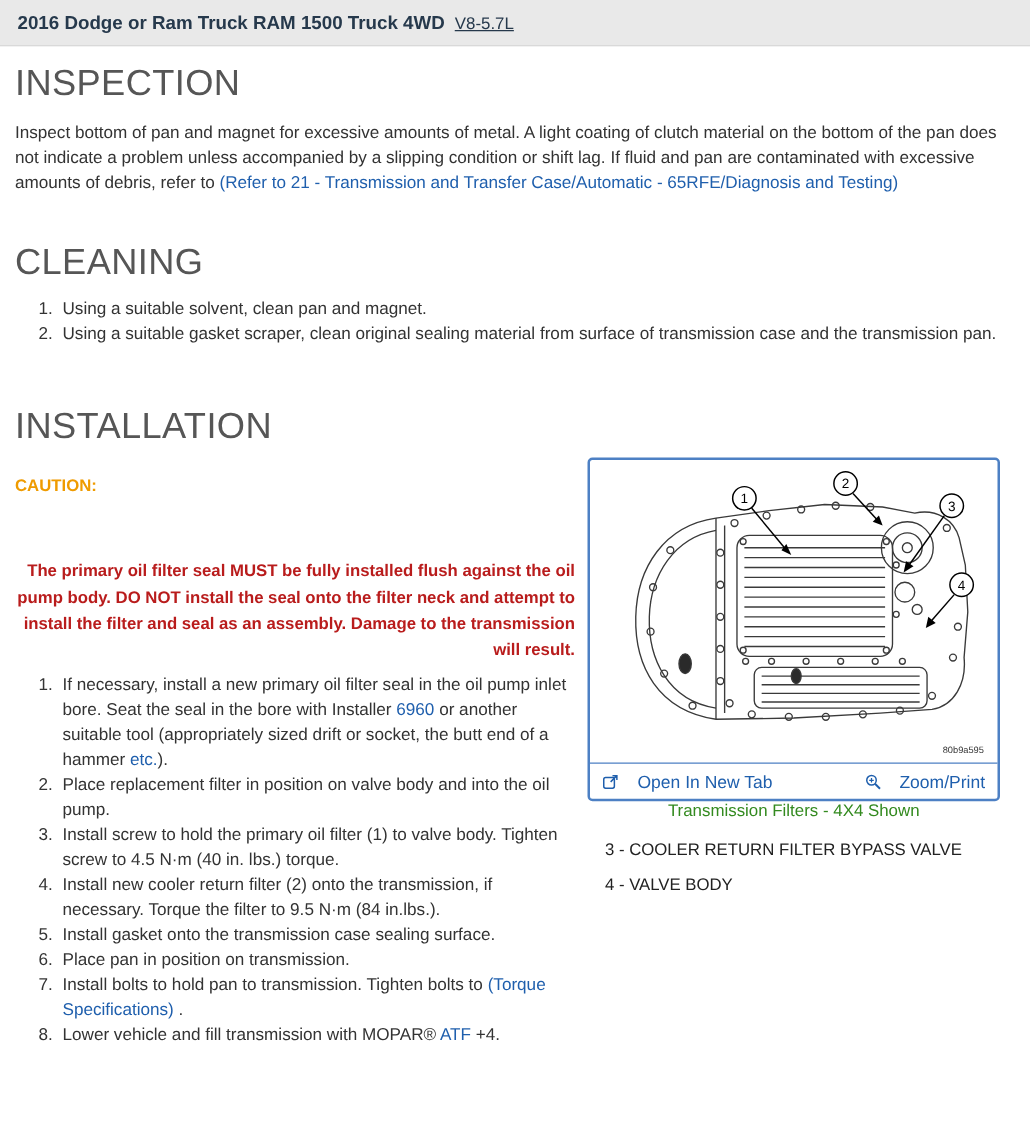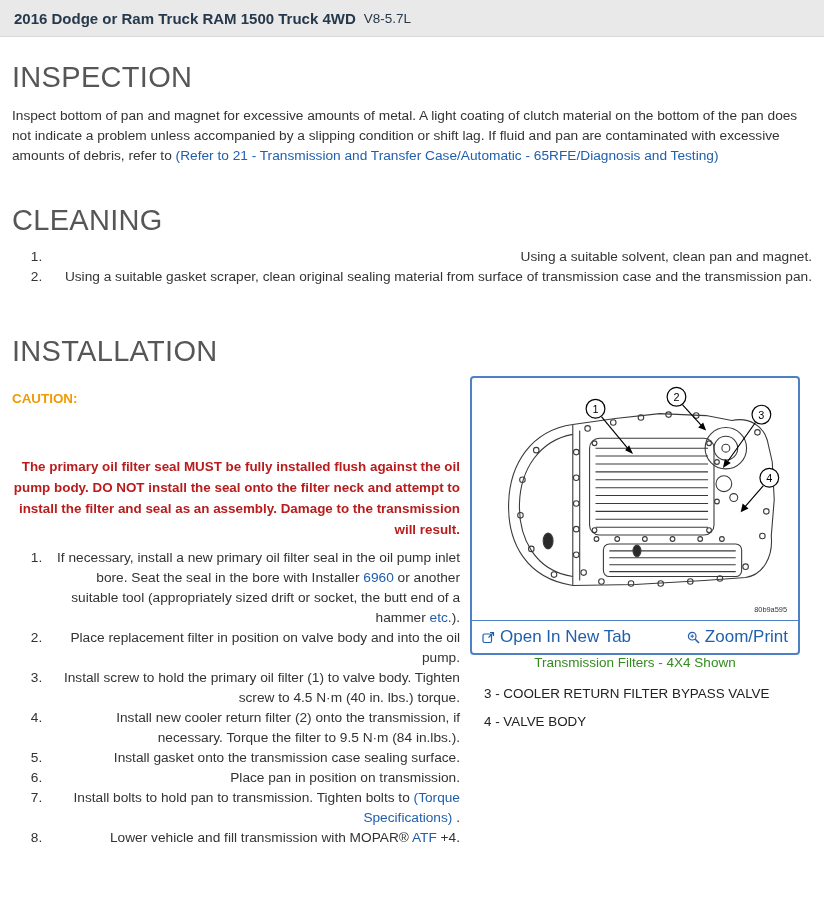--- a/index.html
+++ b/index.html
@@ -8,50 +8,50 @@
     width:824px; min-height:906px;
     font-family:"Liberation Sans", sans-serif;
     color:#333;
   }
   .topbar {
     background:#e9e9e9; height:37px;
     display:flex; align-items:center; gap:8px;
     padding:0 14px; border-bottom:1px solid #d9d9d9;
   }
   .topbar .title { font-size:15px; font-weight:700; color:#26394c; }
-  .topbar .subtitle { font-size:13.5px; font-weight:400; color:#26394c; }
+  .topbar .subtitle { font-size:13.5px; font-weight:400; color:#26394c;text-decoration:underline; }
   main { padding:0 12px; }
   .section-heading {
     font-weight:400; color:#565656; font-size:29px; letter-spacing:0.3px;
   }
-  .h-inspection { margin-top:24px; margin-bottom:12px; }
+  .h-inspection { margin-top:14px; margin-bottom:12px; }
   .h-cleaning   { margin-top:38px; margin-bottom:10px; }
   .h-installation { margin-top:48px; margin-bottom:16px; }
   .body-text { font-size:13.7px; line-height:20px; max-width:786px; }
   a.link { color:#1f5fad; text-decoration:none; cursor:pointer; }
   ol.steps {
     font-size:13.7px; line-height:20px; color:#333;
     margin:8px 0 0; padding-left:34px;
   }
-  ol.steps li { padding-left:4px;text-align:right; }
+  ol.steps li { padding-left:4px; }
   .install-row { display:flex; align-items:flex-start; gap:10px; margin-top:20px; }
   .left-col { flex:0 0 448px; }
   .right-col { flex:0 0 330px; margin-top:-12px; }
   .caution { display:flex; font-size:13.4px; line-height:21px; font-weight:700;flex-direction:column; }
   .caution-label { color:#ef9b00; flex:0 0 68px; }
   .caution-text { color:#b91c1c;text-align:right; }
   .install-steps { margin-top:16px; }
   .fig-box { border:2px solid #4d80c4; border-radius:4px; background:#fff; }
   .fig-image { padding:5px 5px 2px; }
   .diagram { display:block; width:100%; height:auto; }
   .fig-footer {
     display:flex; justify-content:space-between; align-items:center;
     border-top:1px solid #4d80c4; padding:6px 10px;
   }
-  .fig-link { display:inline-flex; align-items:center; gap:5px; font-size:17px; }
+  .fig-link { display:inline-flex; align-items:center; gap:15px; font-size:14px; }
   .fig-caption { text-align:center; color:#338a1f; font-size:13.5px; margin-top:0; }
   .legend { list-style:none; margin:16px 0 0; padding-left:14px; font-size:13.4px; color:#222; }
   .legend li { margin-bottom:13px; }
 </style>
 </head>
 <body>
 
 <div class="page">
 
   <header class="topbar">

